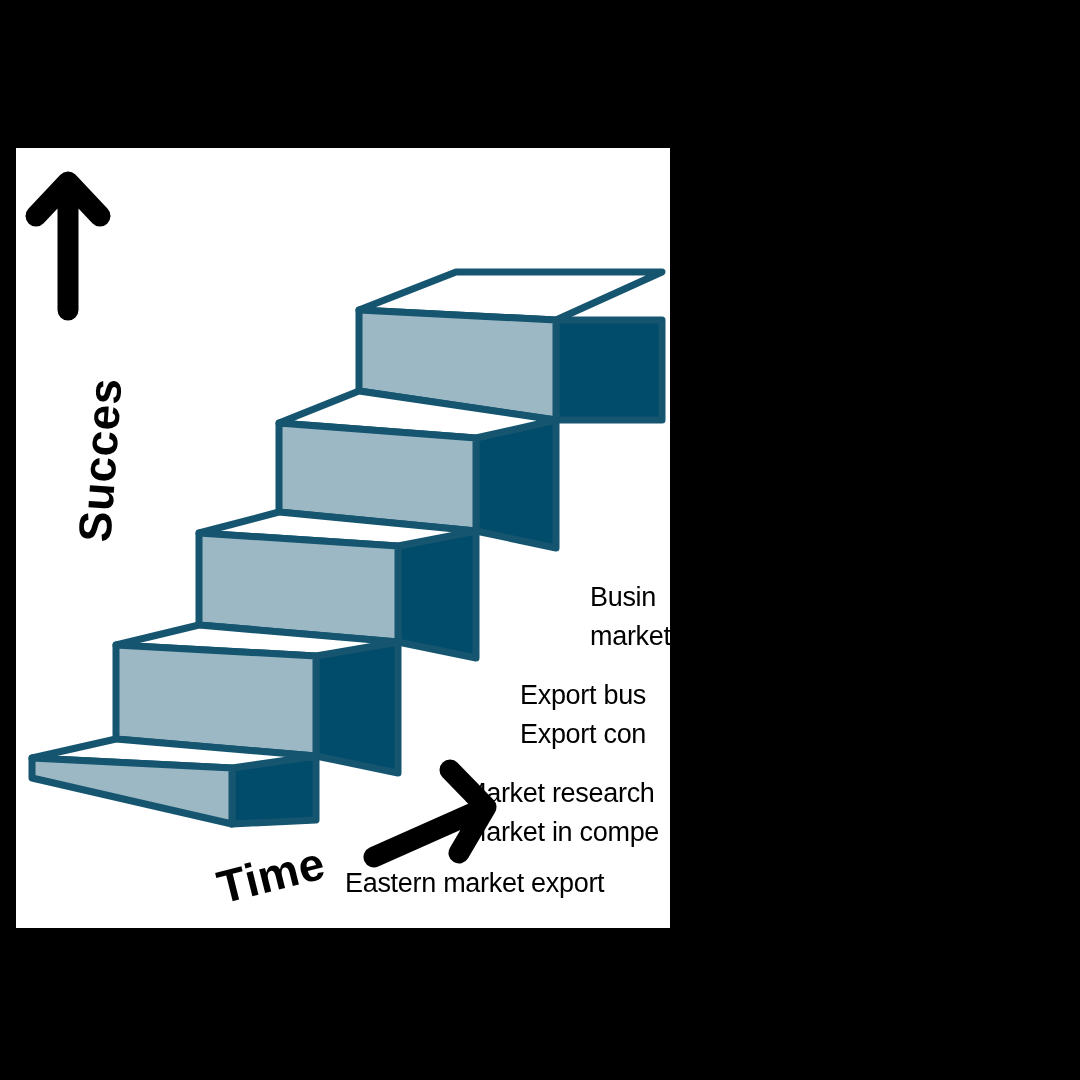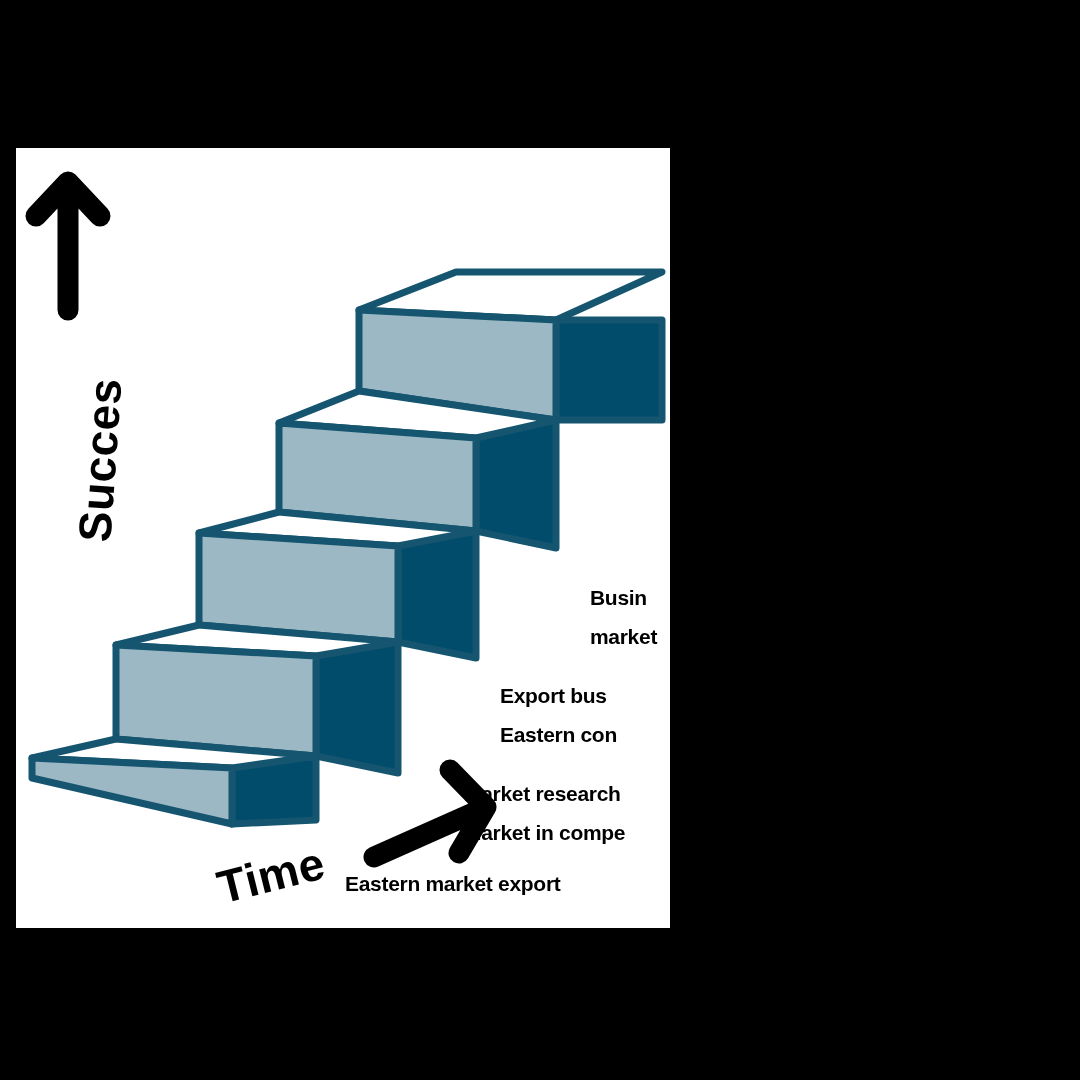--- a/index.html
+++ b/index.html
@@ -41,28 +41,28 @@
   .step-front { fill: #9cb8c4; stroke: #15556f; stroke-width: 7; stroke-linejoin: round; }
   .step-side  { fill: #014c6b; stroke: #15556f; stroke-width: 7; stroke-linejoin: round; }
   .axis-arrow { fill: none; stroke: #000000; stroke-width: 21;
                 stroke-linecap: round; stroke-linejoin: round; }
 
   
   .step-label {
     position: absolute;
     color: #000000;
     font-family: "Liberation Sans", sans-serif;
-    font-weight: bold;
-    font-size: 21px;
+    font-weight: normal;
+    font-size: 27px;
     line-height: 39px;
     white-space: nowrap;
     letter-spacing: -0.3px;
   }
   #label-5 { left: 574px; top:  430px; }
-  #label-4 { left: 484px; top:  528px; }
+  #label-4 { left: 504px; top:  528px; }
   #label-3 { left: 414px; top:  626px; margin-left: 34px; }
   #label-2 { left: 329px; top:  716px; }
 
   
   #succes-label {
     position: absolute;
     left: -36px;
     top: 285px;
     width: 240px;
     text-align: center;
@@ -137,21 +137,21 @@
       </g>
     </svg>
 
     <div class="step-label" id="label-5">
       <div>Busin</div>
       <div>market</div>
     </div>
 
     <div class="step-label" id="label-4">
       <div>Export bus</div>
-      <div>Eastern con</div>
+      <div>Export con</div>
     </div>
 
     <div class="step-label" id="label-3">
       <div>Market research</div>
       <div>Market in compe</div>
     </div>
 
     <div class="step-label" id="label-2">
       <div>Eastern market export</div>
     </div>

